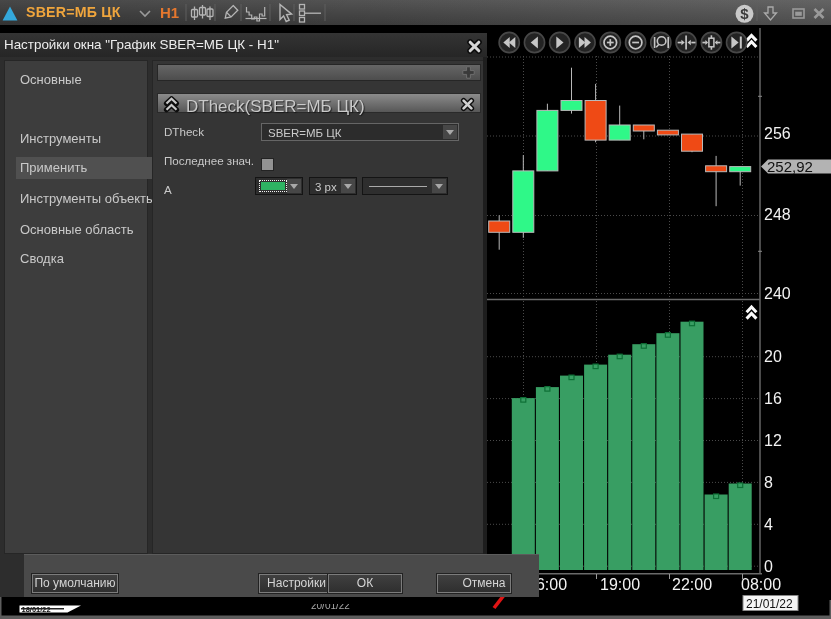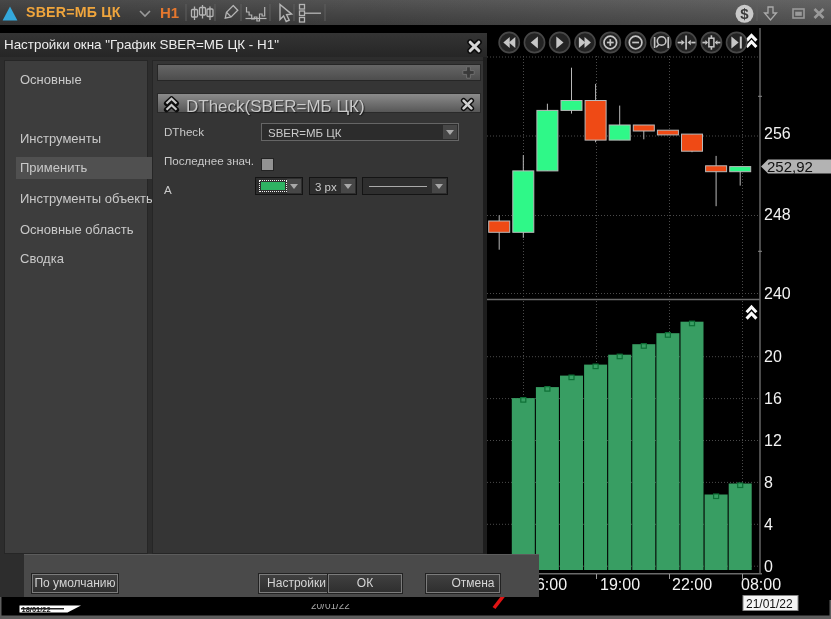--- a/index.html
+++ b/index.html
@@ -332,21 +332,21 @@
     <div class="field" style="left:209px; top:116px; width:86px; height:18px; background:#2e2e2e; border-color:#141414;">
       <div style="position:absolute; left:6px; top:8px; width:58px; height:1px; background:#aaa;"></div>
       <div class="drop"></div>
     </div>
   </div>
   <div style="position:absolute; left:483px; top:24px; width:4px; height:540px; background:#1e1e1e;"></div>
   <div id="btnstrip">
     <div class="btn" style="left:8px;  width:86px;">По умолчанию</div>
     <div class="btn" style="left:235px; width:75px;">Настройки</div>
     <div class="btn" style="left:304px; width:74px;">ОК</div>
-    <div class="btn" style="left:402px; width:74px;padding-left:20px;">Отмена</div>
+    <div class="btn" style="left:413px; width:74px;padding-left:20px;">Отмена</div>
   </div>
 </div>
 
 <svg class="abs" style="left:487px; top:31px" width="280" height="24" viewBox="0 0 280 24">
   <g stroke="#474747" stroke-width="1.6" fill="#232323">
     <circle cx="22.2" cy="11.5" r="10.1"></circle>
     <circle cx="47.5" cy="11.5" r="10.1"></circle>
     <circle cx="72.7" cy="11.5" r="10.1"></circle>
     <circle cx="98" cy="11.5" r="10.1"></circle>
     <circle cx="123.3" cy="11.5" r="10.1"></circle>

